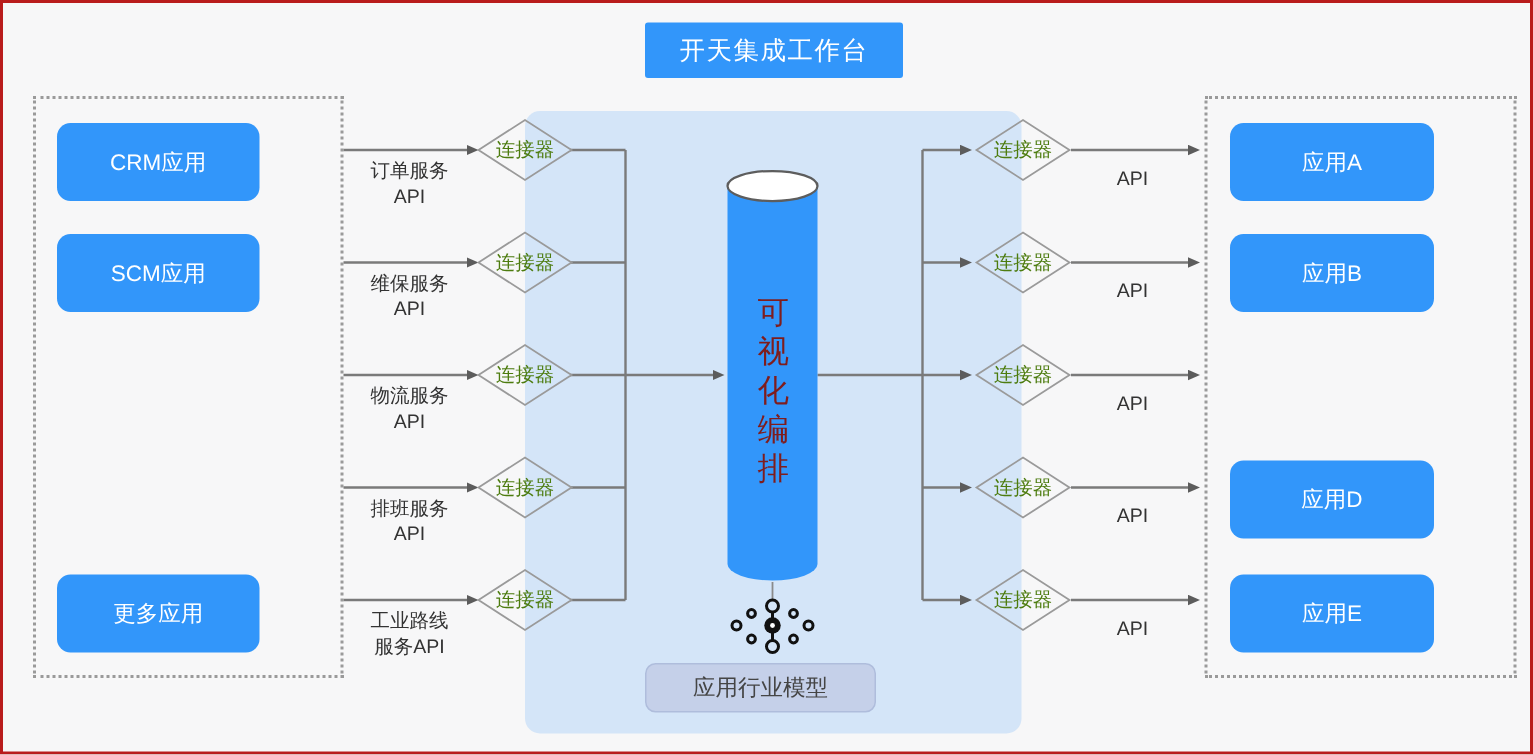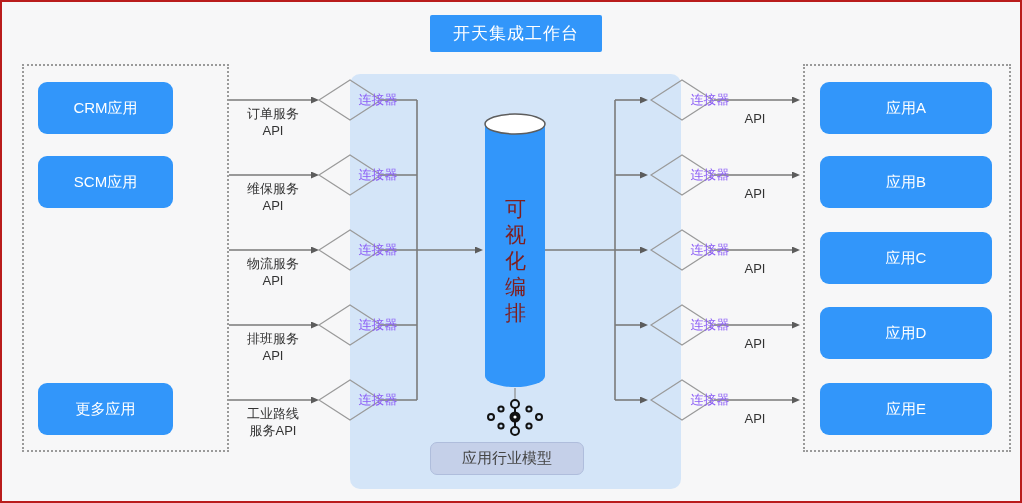--- a/index.html
+++ b/index.html
@@ -31,32 +31,32 @@
   .center-panel{
     left:348px;top:72px;width:331px;height:415px;background:var(--panel);
     border-radius:10px;z-index:1;
   }
   .btn-app{
     width:135px;height:52px;background:var(--accent);border-radius:9px;
     color:#fff;font-size:15px;display:flex;align-items:center;justify-content:center;
     z-index:4;cursor:pointer;
   }
   .btn-left{left:36px;}
-  .btn-right{left:818px;width:172px;text-align:right;}
+  .btn-right{left:818px;width:136px;text-align:right;}
   .svg-layer{left:0;top:0;width:1022px;height:503px;z-index:2;}
   .conn-line{stroke:var(--line);stroke-width:1.6;fill:none;}
   .thin-line{stroke:#8a8a8a;stroke-width:1.2;fill:none;}
   .diamond{stroke:#9a9a9a;stroke-width:1.2;fill:rgba(255,255,255,0.0);}
   .cyl-body{fill:var(--accent);stroke:none;}
   .cyl-top{fill:#ffffff;stroke:#5d5d5d;stroke-width:1.5;}
   .icon-stroke{stroke:#111;fill:none;stroke-width:2;}
   .icon-fill{fill:#111;stroke:none;}
   .diamond-label{
-    transform:translate(-50%,-50%);color:#8b5cf6;font-size:13px;white-space:nowrap;
-    z-index:3;background:transparent;margin-left:28px;
+    transform:translate(-50%,-50%);color:#4d7c0f;font-size:13px;white-space:nowrap;
+    z-index:3;background:transparent;
   }
   .svc-label{
     width:90px;transform:translateX(-50%);text-align:center;color:var(--ink);
     font-size:13px;line-height:17px;z-index:3;
   }
   .api-label{
     transform:translateX(-50%);color:var(--ink);font-size:13px;z-index:3;
   }
   .cyl-text{
     left:497px;top:194px;width:33px;color:#7f1d1d;font-size:21px;line-height:26px;
@@ -149,21 +149,20 @@
       <circle class="icon-stroke" cx="527" cy="424" r="2.6"></circle>
     </g>
   </svg>
 
   <div class="abs btn-app btn-left" style="top:80px">CRM应用</div>
   <div class="abs btn-app btn-left" style="top:154px">SCM应用</div>
   <div class="abs btn-app btn-left" style="top:381px">更多应用</div>
 
   <div class="abs btn-app btn-right" style="top:80px">应用A</div>
   <div class="abs btn-app btn-right" style="top:154px">应用B</div>
-  <div class="abs btn-app btn-right" style="top:230px">应用C</div>
   <div class="abs btn-app btn-right" style="top:305px">应用D</div>
   <div class="abs btn-app btn-right" style="top:381px">应用E</div>
 
   <div class="abs svc-label" style="left:271px;top:103px">
     <div>订单服务</div>
       <div>API</div>
   </div>
   <div class="abs svc-label" style="left:271px;top:178px">
     <div>维保服务</div>
       <div>API</div>

